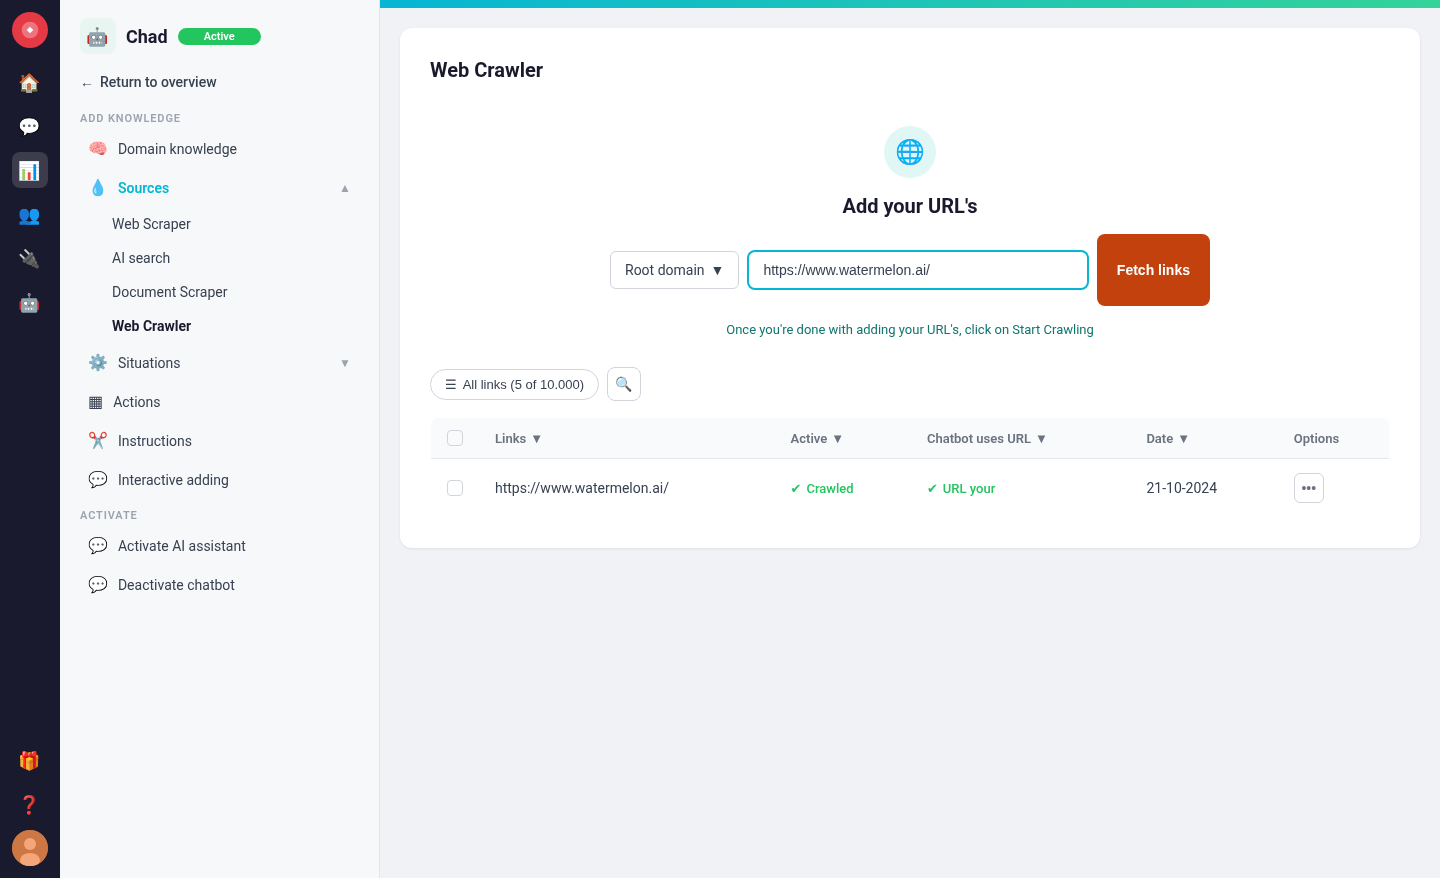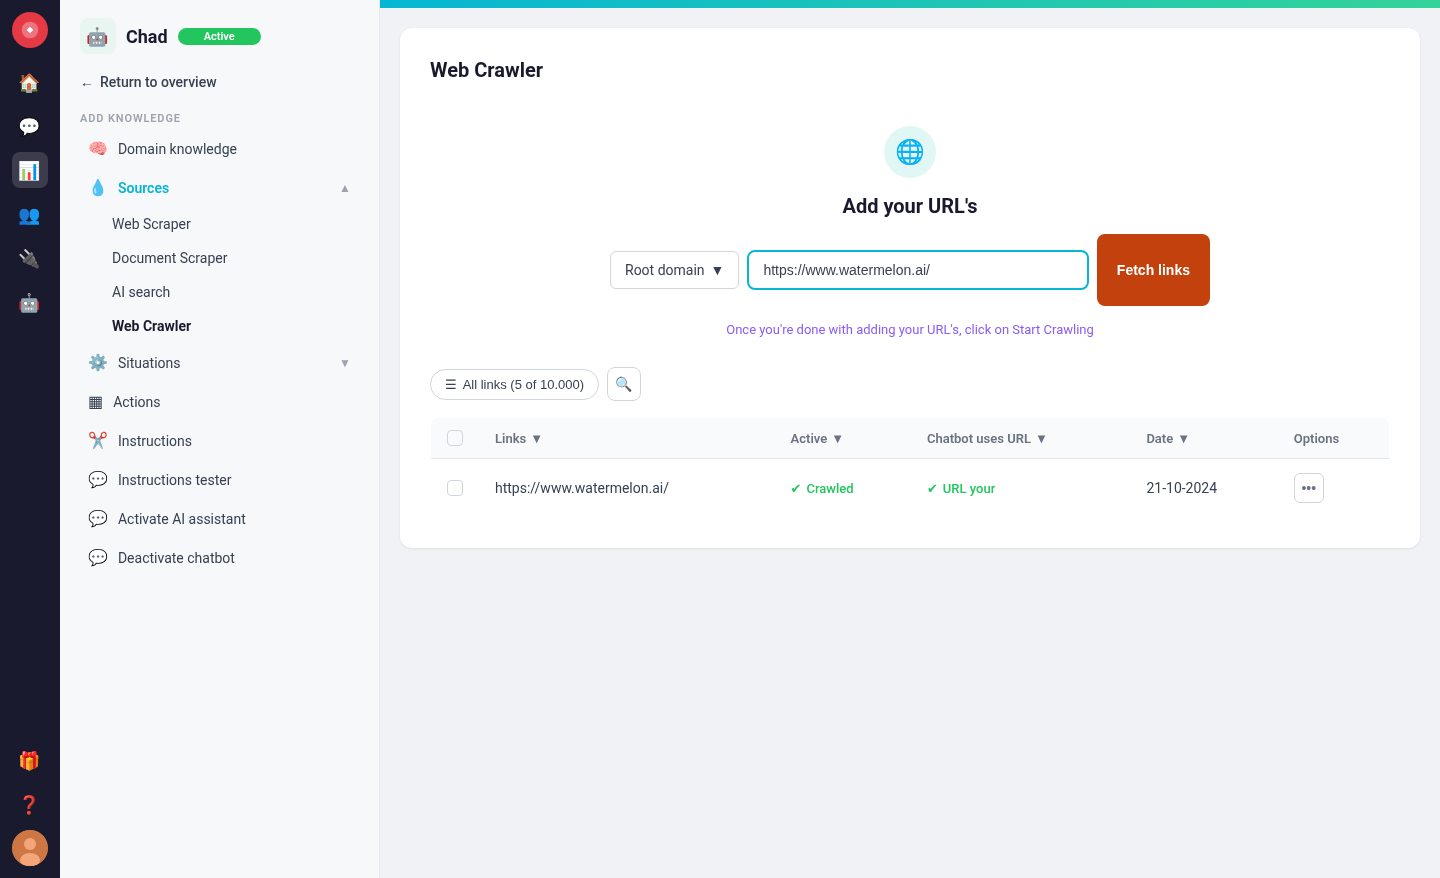--- a/index.html
+++ b/index.html
@@ -200,21 +200,21 @@
       color: white;
       border: none;
       border-radius: 8px;
       font-size: 14px;
       font-weight: 600;
       cursor: pointer;
       white-space: nowrap;
     }
     .url-hint {
       font-size: 13px;
-      color: #8b5cf6;
+      color: #0f766e;
     }
     .table-controls {
       display: flex; align-items: center; gap: 8px;
       margin-bottom: 16px;
     }
     .filter-btn {
       display: flex; align-items: center; gap: 6px;
       padding: 7px 14px;
       border: 1px solid #d1d5db;
       border-radius: 20px;
@@ -375,24 +375,24 @@
   <div class="sidebar-item active">
     <span class="item-icon" style="color:#06b6d4;">💧</span>
     <span>Sources</span>
     <span class="chevron">▲</span>
   </div>
 
   <div class="sidebar-sub-item">
     <span>Web Scraper</span>
   </div>
   <div class="sidebar-sub-item">
+    <span>AI search</span>
+  </div>
+  <div class="sidebar-sub-item">
     <span>Document Scraper</span>
-  </div>
-  <div class="sidebar-sub-item">
-    <span>AI search</span>
   </div>
   <div class="sidebar-sub-item active">
     <span>Web Crawler</span>
   </div>
 
   <div class="sidebar-item">
     <span class="item-icon">⚙️</span>
     <span>Situations</span>
     <span class="chevron">▼</span>
   </div>
@@ -400,23 +400,24 @@
     <span class="item-icon">▦</span>
     <span>Actions</span>
   </div>
   <div class="sidebar-item">
     <span class="item-icon">✂️</span>
     <span>Instructions</span>
   </div>
 
   <div class="sidebar-item">
     <span class="item-icon">💬</span>
-    <span>Instructions tester</span>
-  </div>
-
+    <span>Interactive adding</span>
+  </div>
+
+  <div class="sidebar-section-label">ACTIVATE</div>
   <div class="sidebar-item">
     <span class="item-icon">💬</span>
     <span>Activate AI assistant</span>
   </div>
   <div class="sidebar-item">
     <span class="item-icon">💬</span>
     <span>Deactivate chatbot</span>
   </div>
 </div>
 

